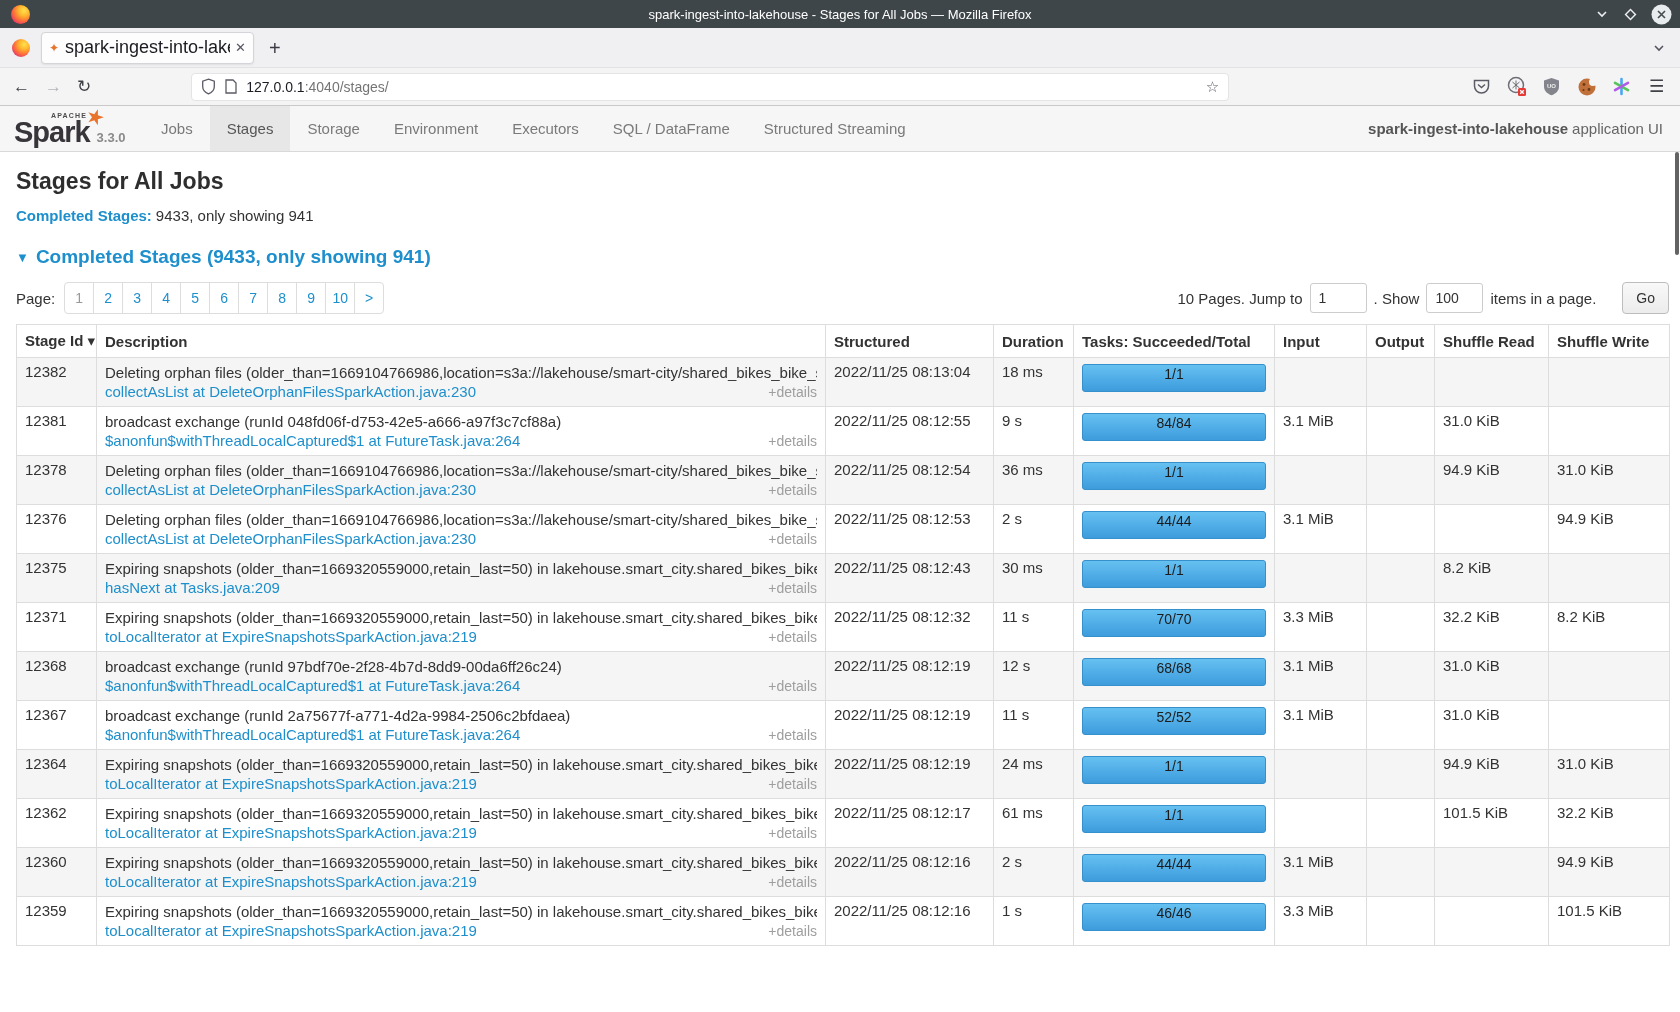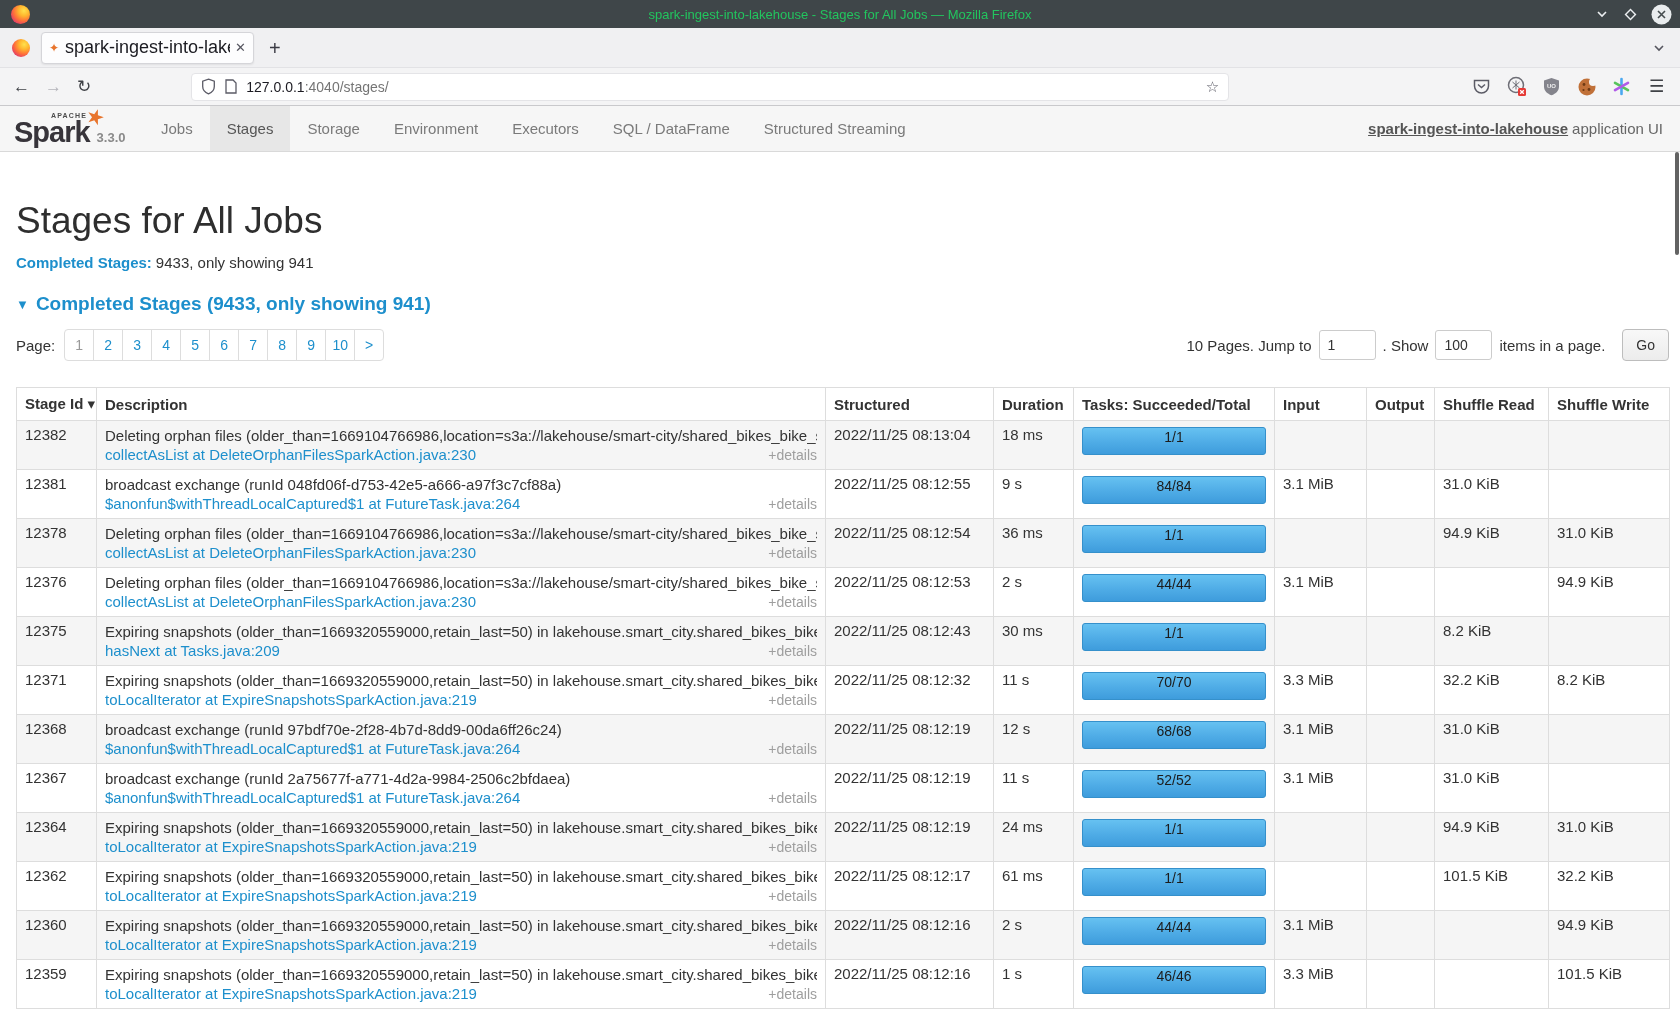--- a/index.html
+++ b/index.html
@@ -3,21 +3,21 @@
 <meta charset="utf-8">
 <style>
   * { box-sizing: border-box; margin: 0; padding: 0; }
   html, body { width: 1680px; height: 1012px; overflow: hidden; }
   body { font-family: "Liberation Sans", "DejaVu Sans", sans-serif; background: #fff; position: relative; }
 
   
   .titlebar { height: 28px; background: #3f4649; display: flex; align-items: center; position: relative; }
   .ff-logo { width: 19px; height: 19px; border-radius: 50%; margin-left: 11px; z-index: 2;
     background: radial-gradient(circle at 68% 30%, #ffe14d 0%, #ffb72e 28%, #ff7139 55%, #e33f66 78%, #87009b 100%); }
-  .titlebar-title { position: absolute; left: 0; right: 0; text-align: center; font-size: 13px; color: #22c55e; }
+  .titlebar-title { position: absolute; left: 0; right: 0; text-align: center; font-size: 13px; color: #ffffff; }
   .win-controls { margin-left: auto; display: flex; gap: 13px; align-items: center; margin-right: 8px; z-index: 2; }
   .win-btn { display: flex; align-items: center; justify-content: center; cursor: default; }
 
   
   .tabbar { height: 40px; background: #f0f0f2; display: flex; align-items: center; border-bottom: 1px solid #e2e2e5; }
   .ffview-icon { width: 18px; height: 18px; border-radius: 50%; margin: 0 11px 0 12px;
     background: radial-gradient(circle at 68% 30%, #ffe14d 0%, #ffb72e 28%, #ff7139 55%, #e33f66 78%, #87009b 100%); }
   .tab { width: 213px; height: 32px; background: #fdfdfe; border: 1px solid #d5d5d9; border-radius: 4px;
     display: flex; align-items: center; padding: 0 7px; box-shadow: 0 1px 2px rgba(0,0,0,.07); }
   .tab-favicon { color: #e8742c; font-size: 12px; margin-right: 6px; line-height: 1; }
@@ -45,48 +45,48 @@
   .spark-navbar { height: 46px; background: #f6f6f6; border-bottom: 1px solid #d9d9d9; display: flex; align-items: stretch; }
   .spark-logo { position: relative; display: flex; align-items: flex-end; padding: 0 0 4px 14px; width: 122px; }
   .apache-word { position: absolute; top: 6px; left: 51px; font-size: 7px; letter-spacing: 1.2px; color: #4c4c4c; font-weight: bold; }
   .spark-word { font-size: 29px; font-weight: bold; color: #37343a; letter-spacing: -1px; line-height: 1; }
   .spark-star { position: absolute; top: 0px; left: 86px; color: #e8742c; font-size: 21px; transform: rotate(18deg); line-height: 1; }
   .spark-version { font-size: 13px; font-weight: bold; color: #8a8a8a; margin-left: 7px; padding-bottom: 2px; }
   .spark-nav { display: flex; list-style: none; margin-left: 22px; }
   .spark-nav li { padding: 0 17px; display: flex; align-items: center; font-size: 15px; color: #7a7a7a; cursor: pointer; }
   .spark-nav li.active { background: #e7e7e7; color: #565656; }
   .app-title { margin-left: auto; margin-right: 17px; display: flex; align-items: center; font-size: 15px; color: #666; white-space: nowrap; }
-  .app-title b { color: #555; margin-right: 4px; text-decoration: underline; }
+  .app-title b { color: #555; margin-right: 4px; }
 
   
   .content { width: 1653px; margin-left: 16px; }
-  .page-title { font-size: 37px; font-weight: normal; color: #2e2e2e; margin-top: 48px; margin-bottom: 12px; }
+  .page-title { font-size: 23px; font-weight: bold; color: #2e2e2e; margin-top: 16px; margin-bottom: 12px; }
   .stat-line { font-size: 15px; margin: 5px 0; color: #333; }
   .stat-line strong { color: #1d8fcc; }
   .stat-value { margin-left: 4px; }
   .section-head { margin-top: 22px; font-size: 19px; font-weight: bold; color: #1d8fcc; display: flex; align-items: center; cursor: pointer; }
   .section-arrow { font-size: 13px; margin-right: 7px; color: #1d8fcc; }
 
   
   .pager-row { display: flex; align-items: center; margin-top: 14px; font-size: 15px; color: #333; }
   .pager-label { margin-right: 9px; }
   .page-list { display: flex; list-style: none; }
   .page-list li { min-width: 30px; padding: 7px 0; text-align: center; font-size: 14px; color: #1d8fcc;
     border: 1px solid #ddd; margin-left: -1px; background: #fff; cursor: pointer; }
   .page-list li:first-child { border-radius: 4px 0 0 4px; margin-left: 0; }
   .page-list li:last-child { border-radius: 0 4px 4px 0; }
   .page-list li.current { color: #999; cursor: default; }
   .pager-right { margin-left: auto; display: flex; align-items: center; }
   .pager-input { width: 57px; height: 30px; border: 1px solid #ccc; border-radius: 3px; padding: 4px 8px;
     font-size: 14px; color: #333; margin: 0 7px; font-family: inherit; }
-  .go-btn { height: 32px; padding: 5px 13px; margin-left: 17px; background: linear-gradient(#f8f8f8,#ececec);
+  .go-btn { height: 32px; padding: 5px 13px; margin-left: 26px; background: linear-gradient(#f8f8f8,#ececec);
     border: 1px solid #bdbdbd; border-radius: 4px; font-size: 14px; color: #333; font-family: inherit; cursor: pointer; }
 
   
-  .stages-table { border-collapse: collapse; table-layout: fixed; width: 1653px; margin-top: 26px; font-size: 15px; }
+  .stages-table { border-collapse: collapse; table-layout: fixed; width: 1653px; margin-top: 10px; font-size: 15px; }
   .stages-table th { border: 1px solid #ddd; padding: 7px 8px; text-align: left; font-weight: bold; color: #333; background: #fff; white-space: nowrap; overflow: hidden; }
   .stages-table td { border: 1px solid #ddd; padding: 5px 8px; vertical-align: top; color: #333; overflow: hidden; }
   .stages-table tbody tr:nth-child(odd) { background: #f5f5f5; }
   .desc-line { white-space: nowrap; overflow: hidden; height: 19px; line-height: 19px; }
   .desc-sub { display: flex; justify-content: space-between; align-items: baseline; height: 19px; line-height: 19px; }
   .stage-link { color: #1d8fcc; text-decoration: none; white-space: nowrap; overflow: hidden; }
   .details-link { color: #9e9e9e; font-size: 14px; cursor: pointer; margin-left: 8px; }
   .cell-nowrap { white-space: nowrap; }
   .progress-bar { height: 28px; line-height: 18px; text-align: center; font-size: 14px; color: #1c1c1c;
     background: linear-gradient(180deg, #66c1f1 0%, #4face6 55%, #3e9cdc 100%);

